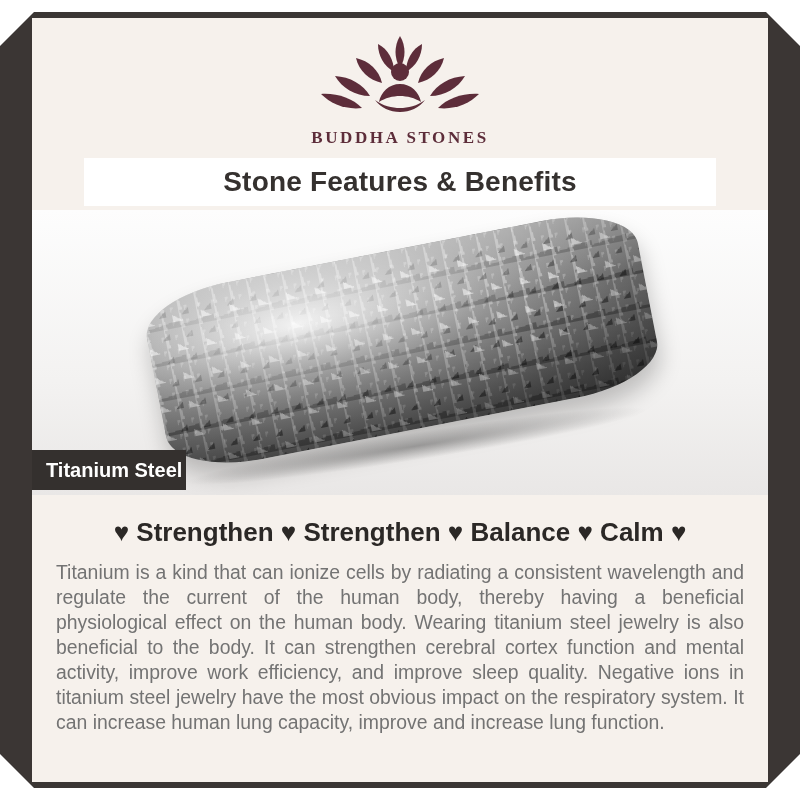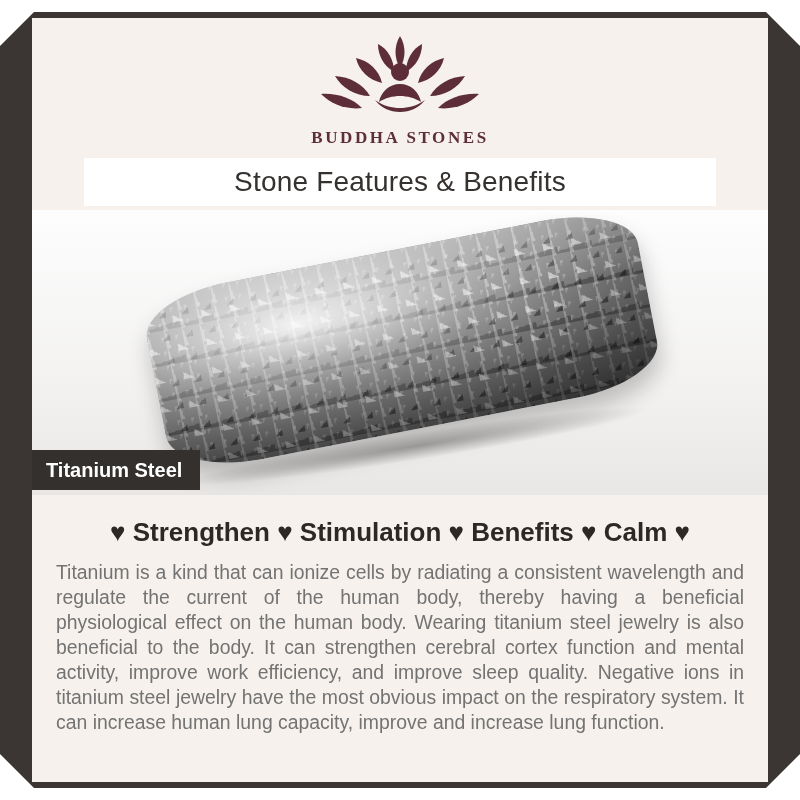--- a/index.html
+++ b/index.html
@@ -114,21 +114,21 @@
     margin-top: 10px;
     width: 632px;
     height: 48px;
     background: #ffffff;
     display: flex;
     align-items: center;
     justify-content: center;
   }
   .title-bar h1 {
     font-size: 28px;
-    font-weight: normal;
+    font-weight: bold;
     color: #35312f;
     letter-spacing: 0.2px;
   }
 
   
   .photo {
     position: absolute;
     left: 32px; top: 210px;
     width: 736px; height: 285px;
     background: linear-gradient(180deg,#fdfdfd 0%, #f3f2f1 60%, #e9e7e6 100%);
@@ -179,21 +179,21 @@
     width: 736px; height: 44px;
     z-index: 5;
     display: flex;
     align-items: center;
   }
   .caption-box {
     background: #34302e;
     color: #ffffff;
     font-size: 20px;
     font-weight: bold;
-    padding: 10px 18px 10px 14px;
+    padding: 10px 4px 10px 14px;
     line-height: 1;
   }
 
   
   .content {
     position: absolute;
     left: 32px; top: 495px;
     width: 736px; height: 287px;
     background: #f6f1ec;
     z-index: 3;
@@ -260,21 +260,21 @@
   <div class="photo">
     <div class="rod-shadow"></div>
     <div class="rod"></div>
   </div>
 
   <div class="caption">
     <div class="caption-box">Titanium Steel</div>
   </div>
 
   <div class="content">
-    <div class="keywords">♥ Strengthen ♥ Stimulation ♥ Benefits ♥ Calm ♥</div>
+    <div class="keywords">♥ Strengthen ♥ Strengthen ♥ Balance ♥ Calm ♥</div>
     <div class="body-text">Titanium is a kind that can ionize cells by radiating a consistent wavelength and regulate the current of the human body, thereby having a beneficial physiological effect on the human body. Wearing titanium steel jewelry is also beneficial to the body. It can strengthen cerebral cortex function and mental activity, improve work efficiency, and improve sleep quality. Negative ions in titanium steel jewelry have the most obvious impact on the respiratory system. It can increase human lung capacity, improve and increase lung function.</div>
   </div>
 
   <div class="notch-tl"></div>
   <div class="notch-tr"></div>
   <div class="notch-bl"></div>
   <div class="notch-br"></div>
 </div>
 
 </body></html>

